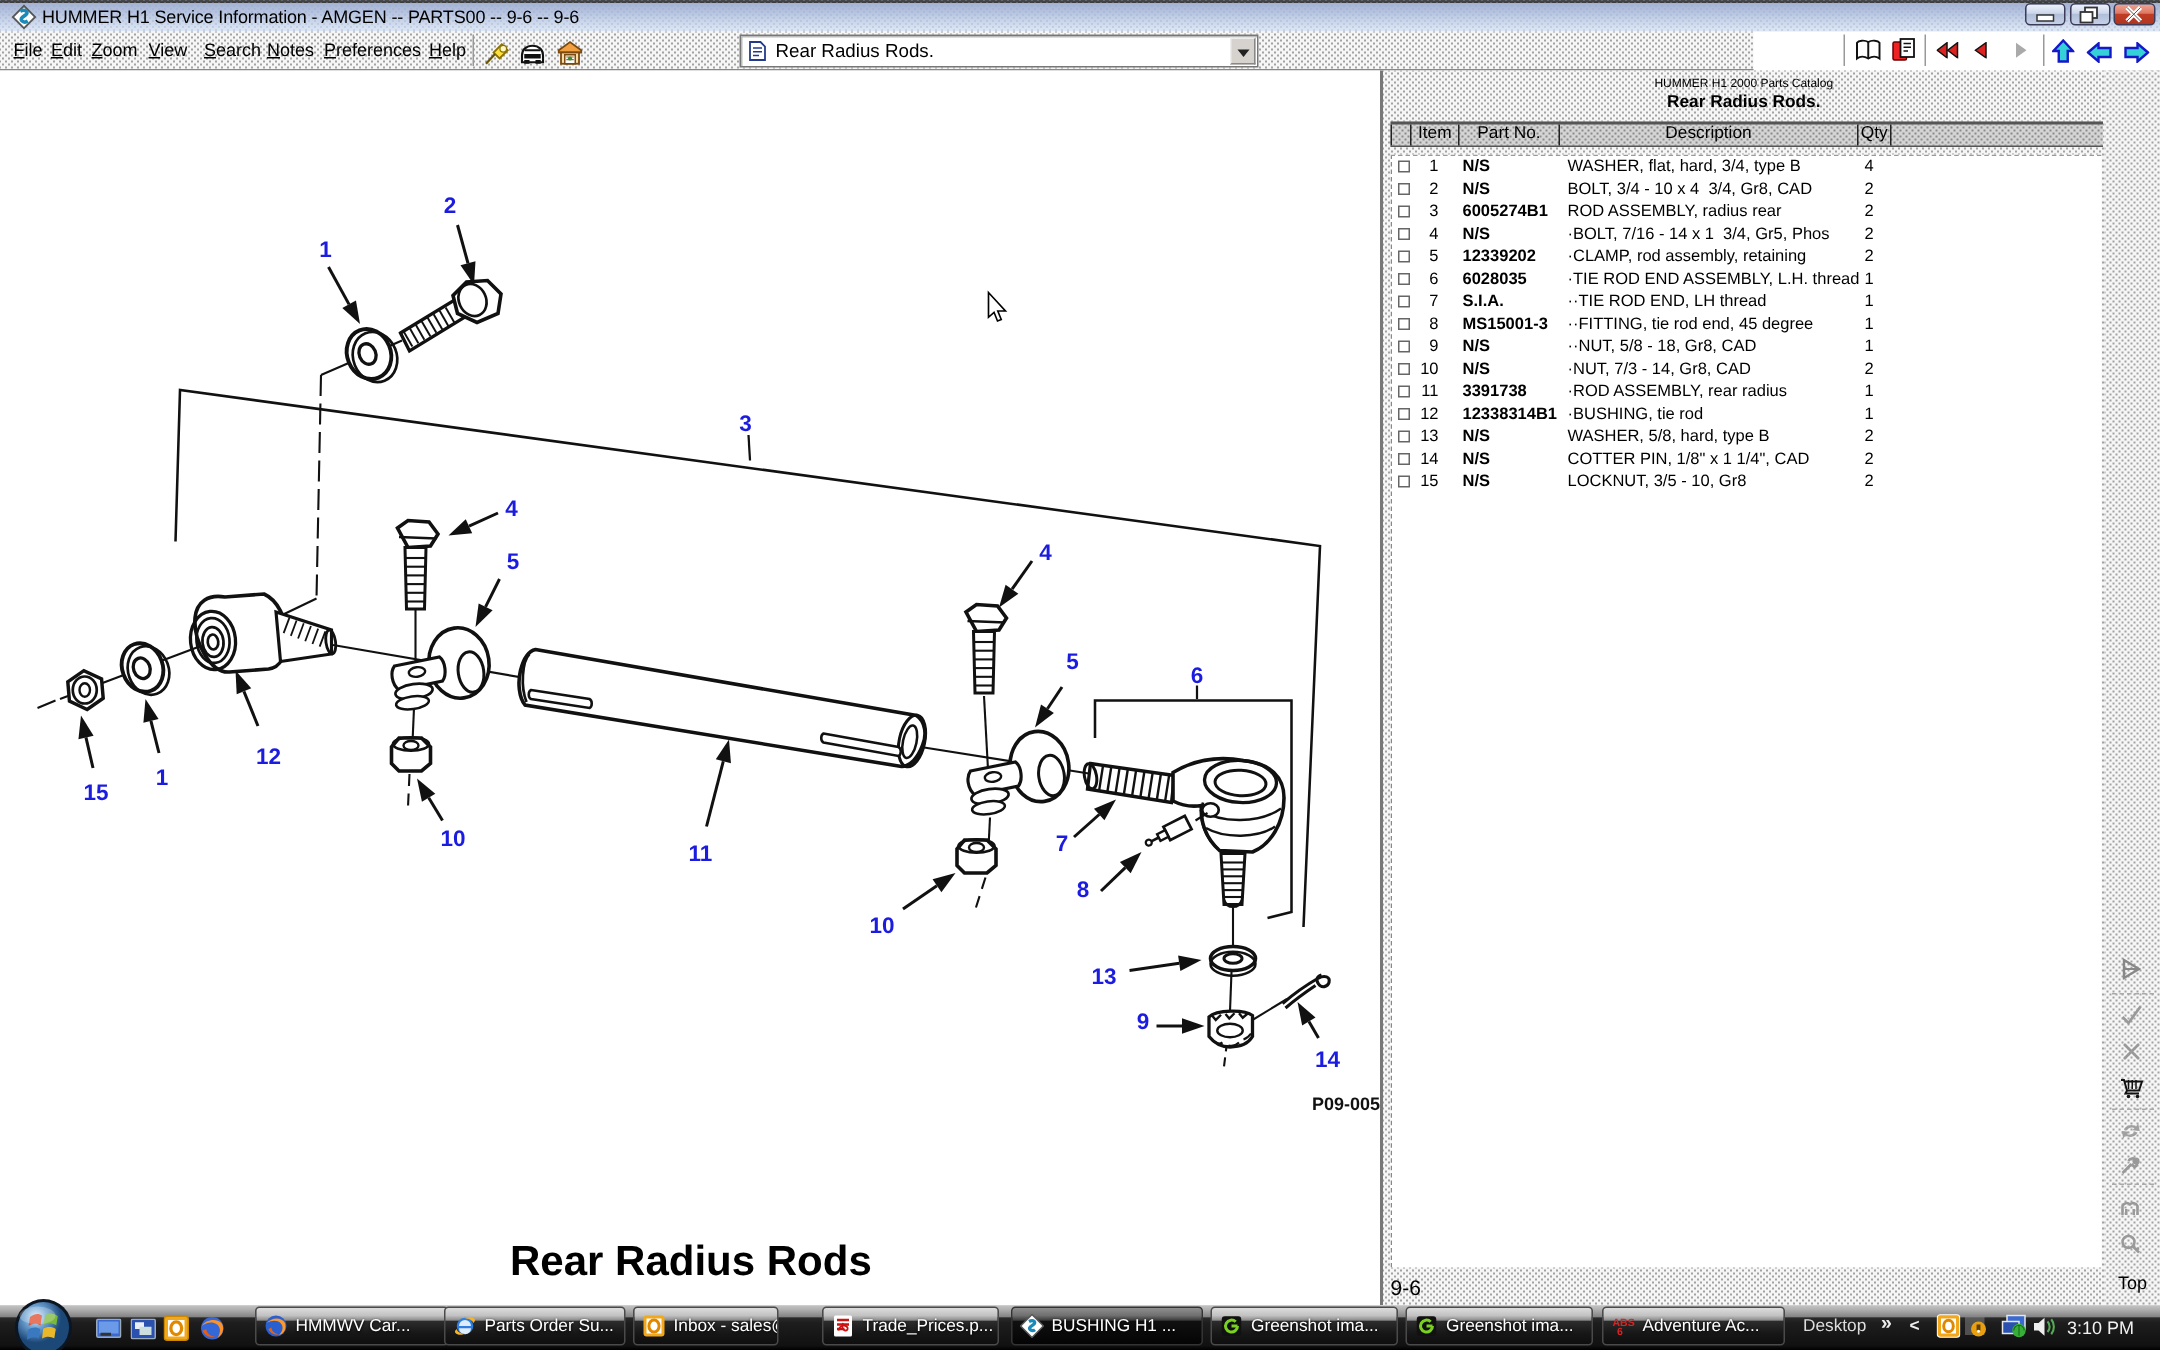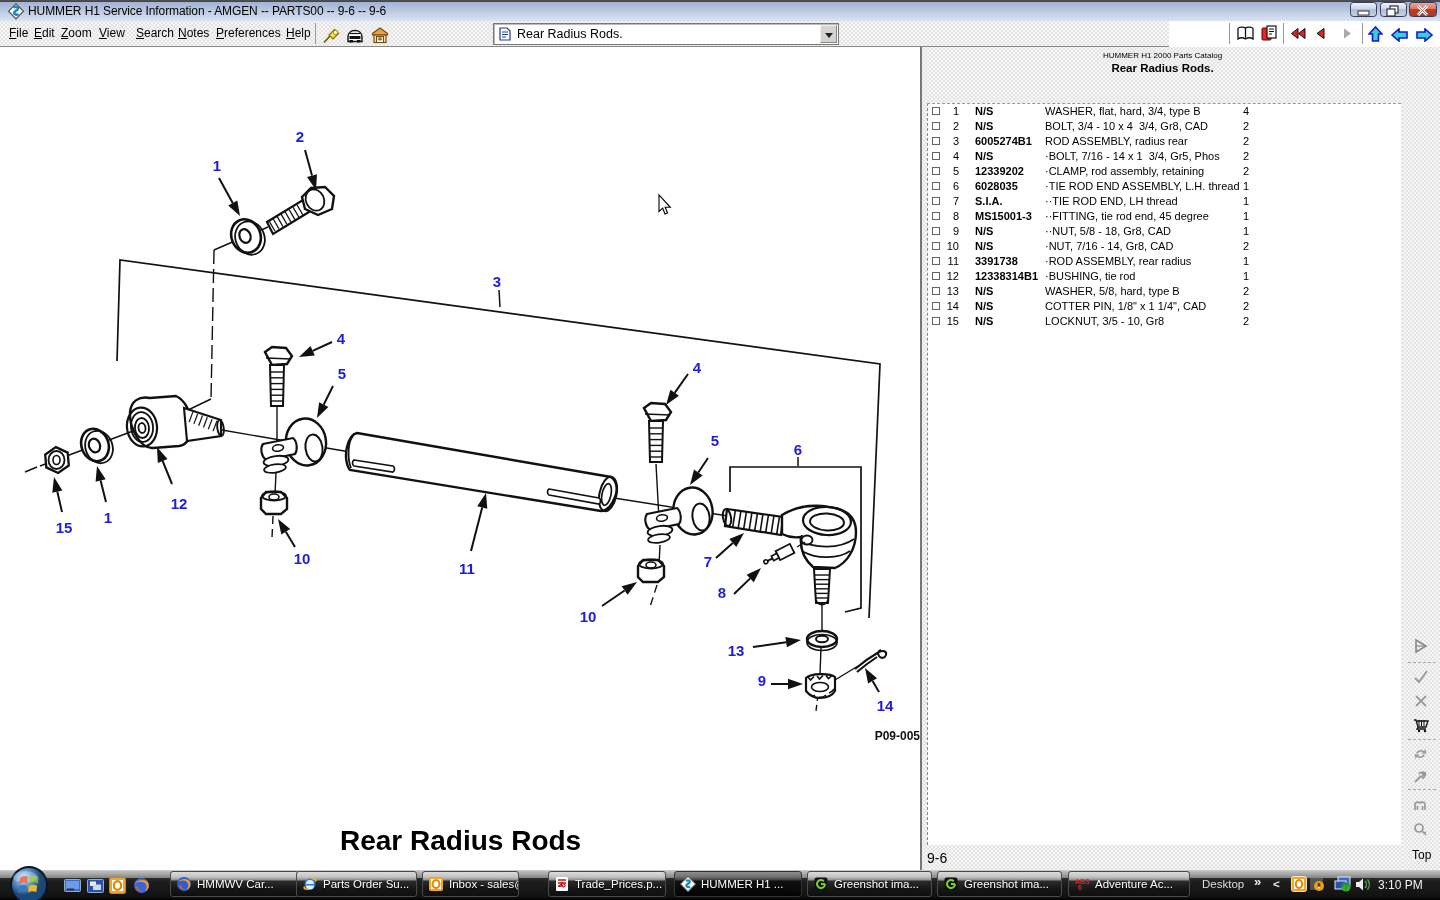--- a/index.html
+++ b/index.html
@@ -330,20 +330,27 @@
         <text x="108" y="523" font-size="15" font-weight="bold" fill="#1c1ce0" text-anchor="middle" font-family="Liberation Sans, sans-serif">1</text>
         <text x="340" y="850" font-size="28" font-weight="bold" fill="#000" font-family="Liberation Sans, sans-serif">Rear Radius Rods</text>
         <text x="920" y="740" font-size="12" font-weight="bold" fill="#111" text-anchor="end" font-family="Liberation Sans, sans-serif">P09-005</text>
         <path d="M659,195 L659,211.5 L662.7,208.2 L665,214 L667.5,213 L665.2,207.3 L670.3,207.3 Z" fill="#fff" stroke="#000" stroke-width="1.1"></path>
       </svg>
   </div>
   <div id="divid"></div>
   <div id="panel" class="dith">
     <div class="h1">HUMMER H1 2000 Parts Catalog</div>
     <div class="h2">Rear Radius Rods.</div>
+    <div id="phead" class="dithd">
+      <div class="hc" style="left:0;width:13px"></div>
+      <div class="hc" style="left:13px;width:32px">Item</div>
+      <div class="hc" style="left:45px;width:67px">Part No.</div>
+      <div class="hc" style="left:112px;width:199px">Description</div>
+      <div class="hc" style="left:311px;width:23px;border-right:1px solid #222">Qty</div>
+    </div>
     <div id="pwhite">
         <div class="cb" style="top:3px"></div>
         <div class="rt it" style="top:1px">1</div>
         <div class="rt pn" style="top:1px">N/S</div>
         <div class="rt de" style="top:1px">WASHER, flat, hard, 3/4, type B</div>
         <div class="rt qt" style="top:1px">4</div>
         <div class="cb" style="top:18px"></div>
         <div class="rt it" style="top:16px">2</div>
         <div class="rt pn" style="top:16px">N/S</div>
         <div class="rt de" style="top:16px">BOLT, 3/4 - 10 x 4&nbsp; 3/4, Gr8, CAD</div>
@@ -379,21 +386,21 @@
         <div class="rt de" style="top:106px">··FITTING, tie rod end, 45 degree</div>
         <div class="rt qt" style="top:106px">1</div>
         <div class="cb" style="top:123px"></div>
         <div class="rt it" style="top:121px">9</div>
         <div class="rt pn" style="top:121px">N/S</div>
         <div class="rt de" style="top:121px">··NUT, 5/8 - 18, Gr8, CAD</div>
         <div class="rt qt" style="top:121px">1</div>
         <div class="cb" style="top:138px"></div>
         <div class="rt it" style="top:136px">10</div>
         <div class="rt pn" style="top:136px">N/S</div>
-        <div class="rt de" style="top:136px">·NUT, 7/16 - 14, Gr8, CAD</div>
+        <div class="rt de" style="top:136px">·NUT, 7/3 - 14, Gr8, CAD</div>
         <div class="rt qt" style="top:136px">2</div>
         <div class="cb" style="top:153px"></div>
         <div class="rt it" style="top:151px">11</div>
         <div class="rt pn" style="top:151px">3391738</div>
         <div class="rt de" style="top:151px">·ROD ASSEMBLY, rear radius</div>
         <div class="rt qt" style="top:151px">1</div>
         <div class="cb" style="top:168px"></div>
         <div class="rt it" style="top:166px">12</div>
         <div class="rt pn" style="top:166px">12338314B1</div>
         <div class="rt de" style="top:166px">·BUSHING, tie rod</div>
@@ -521,21 +528,21 @@
             <path d="M4,4 h8 M4,7 h8 M4,10 h5" stroke="#c11" stroke-width="1.6"></path>
             <path d="M8,6 C6,12 12,12 11,9 C10,7 6,7 5,11" stroke="#c11" stroke-width="1.2" fill="none"></path>
           </svg></span>
         <span class="ttx">Trade_Prices.p...</span>
       </div>
       <div class="tbtn active" style="left:674px;width:128px">
         <span class="tic"><svg width="16" height="16" viewBox="0 0 16 16">
             <rect x="2.6" y="2.6" width="10.8" height="10.8" fill="#fff" stroke="#555" stroke-width="1" transform="rotate(45 8 8)"></rect>
             <path d="M6,5 C9,3.5 11,5.5 9,7 L7,8.5 C5,10 8,12 10,10.5" stroke="#1a8ab8" stroke-width="2.2" fill="none"></path>
           </svg></span>
-        <span class="ttx">HUMMER H1 ...</span>
+        <span class="ttx">BUSHING H1 ...</span>
       </div>
       <div class="tbtn" style="left:807px;width:125px">
         <span class="tic"><svg width="16" height="16" viewBox="0 0 16 16">
             <rect x="1.5" y="1.5" width="13" height="13" rx="2" fill="#111"></rect>
             <path d="M12,8 a4,4 0 1 1 -1.2,-2.8 M12,8 h-4" stroke="#7ad121" stroke-width="2" fill="none"></path>
           </svg></span>
         <span class="ttx">Greenshot ima...</span>
       </div>
       <div class="tbtn" style="left:937px;width:125px">
         <span class="tic"><svg width="16" height="16" viewBox="0 0 16 16">

